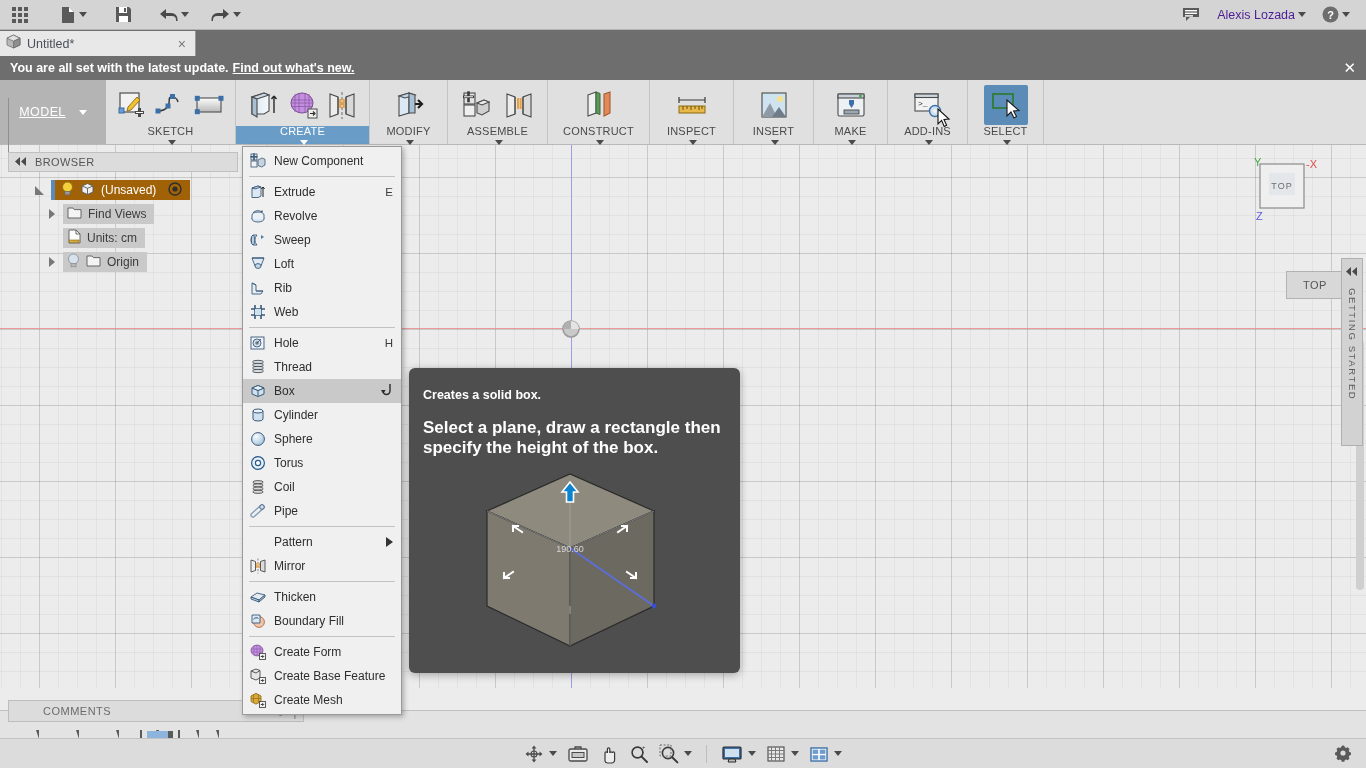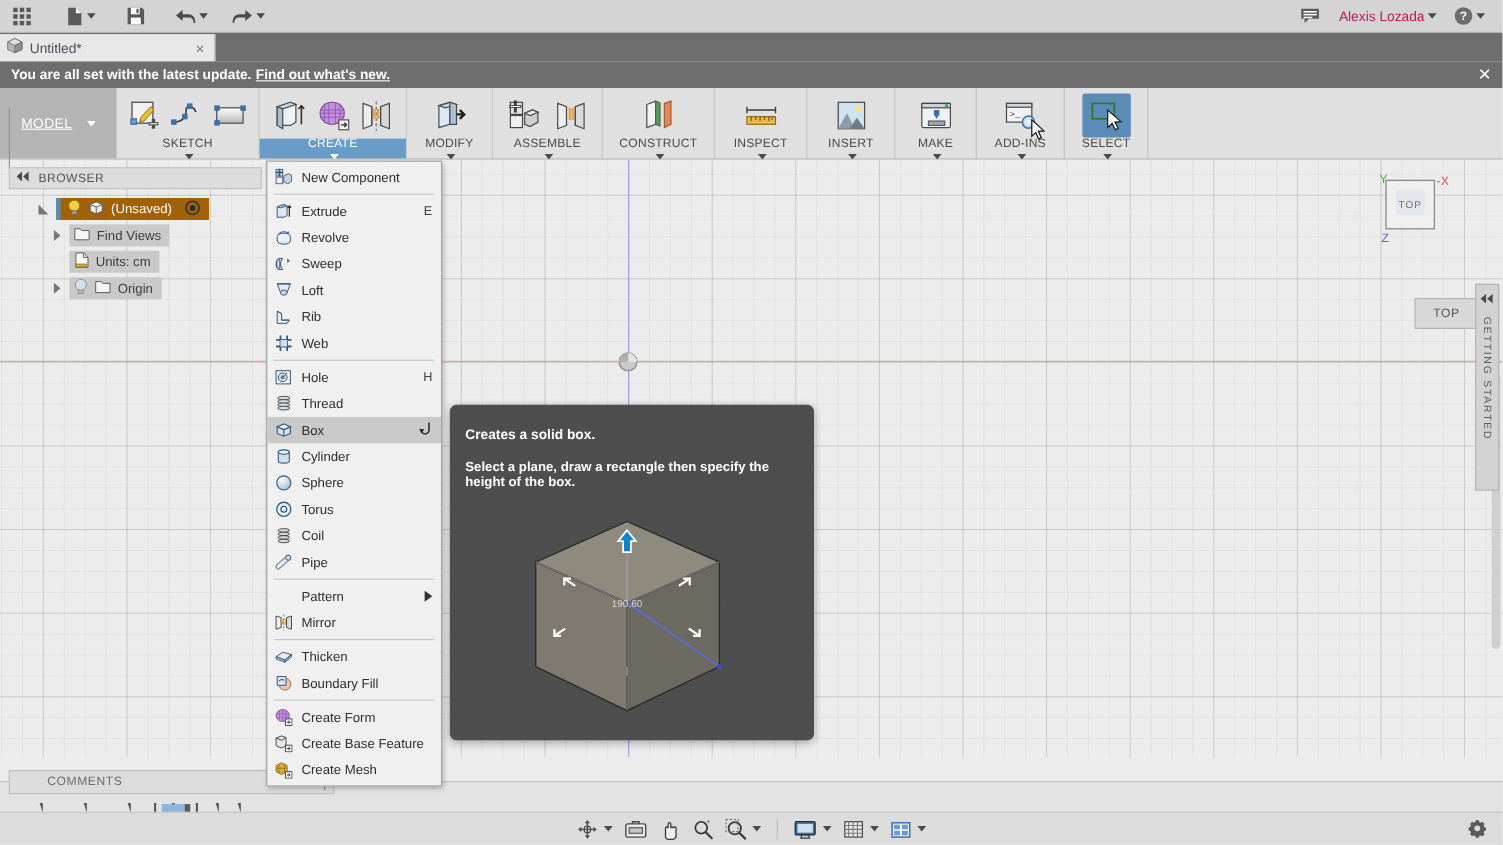--- a/index.html
+++ b/index.html
@@ -22,21 +22,21 @@
   .qat-right { margin-left: auto; display: flex; align-items: center; gap: 14px; padding-right: 14px; }
   .qat-btn {
     display: flex; align-items: center; justify-content: center;
     height: 24px; min-width: 24px; padding: 0 2px; cursor: pointer;
   }
   .caret-dn {
     width: 0; height: 0; border-left: 4px solid transparent;
     border-right: 4px solid transparent; border-top: 5px solid #4a4a4a;
     margin-left: 3px;
   }
-  .username { font-size: 12.5px; color: #be185d; cursor: pointer; display:flex; align-items:center; }
+  .username { font-size: 12.5px; color: #4c1d95; cursor: pointer; display:flex; align-items:center; }
 
   
   .tabstrip {
     position: absolute; left: 0; top: 30px; width: 1366px; height: 26px;
     background: #6e6e6e;
     display: flex; align-items: flex-end;
   }
   .doctab {
     height: 25px; min-width: 196px; background: #e8e8e8;
     display: flex; align-items: center; padding: 0 6px 0 6px; gap: 6px;
@@ -167,21 +167,21 @@
   .msep { height: 1px; background: #c2c2c2; margin: 3px 6px; }
   .arrow-r { width:0; height:0; border-left: 7px solid #333; border-top: 5px solid transparent; border-bottom: 5px solid transparent; }
 
   
   .tipcard {
     position: absolute; left: 409px; top: 368px; width: 331px; height: 305px;
     background: #4e4e4e; border-radius: 6px; z-index: 45; color: #fff;
     box-shadow: 0 2px 8px rgba(0,0,0,.3); padding: 20px 14px 10px 14px;
   }
   .tipcard .t1 { font-size: 12.5px; font-weight: bold; margin-bottom: 16px; }
-  .tipcard .t2 { font-size: 12px; font-weight: bold; line-height: 1.15; }
+  .tipcard .t2 { font-size: 17px; font-weight: bold; line-height: 1.15; }
   .tipimg { position: absolute; left: 0; top: 88px; width: 331px; height: 215px; }
 
   
   .gsrail {
     position: absolute; right: 3px; top: 258px; width: 22px; height: 188px;
     background: #d2d2d2; border: 1px solid #b0b0b0;
     display: flex; flex-direction: column; align-items: center; cursor: pointer;
   }
   .gsrail .gstext {
     writing-mode: vertical-rl; font-size: 9.5px; letter-spacing: 1.6px;

